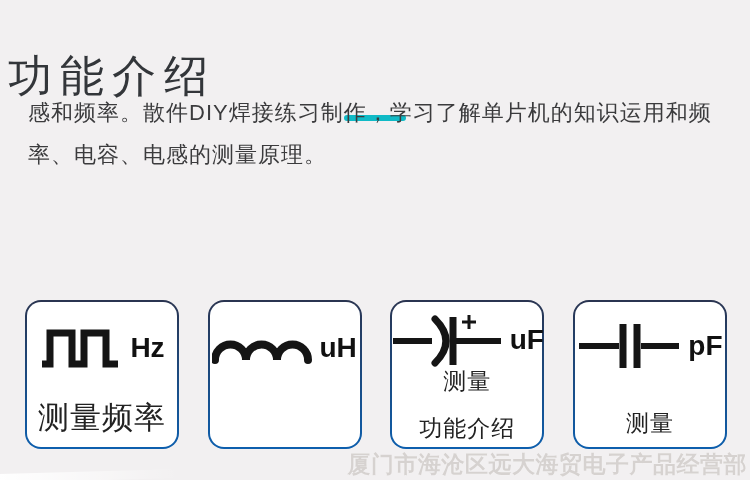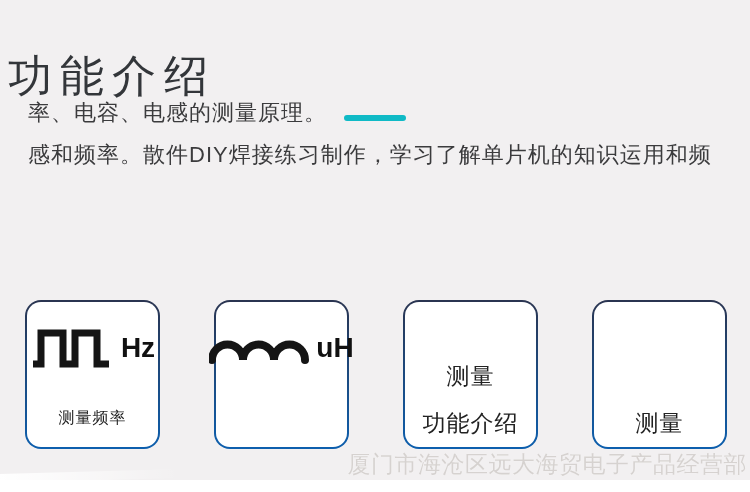--- a/index.html
+++ b/index.html
@@ -27,48 +27,48 @@
     color:var(--body_color,#3b3b3d);font-size:22px;letter-spacing:1px;
   }
   .desc-line{display:block;white-space:nowrap;line-height:42px;height:42px;}
 
   
   .features{
     position:absolute;left:25px;top:300px;width:702px;height:149px;
     display:flex;justify-content:space-between;
   }
   .card{
-    box-sizing:border-box;width:135px;height:149px;border-radius:16px;
+    box-sizing:border-box;width:154px;height:149px;border-radius:16px;
     border:2px solid transparent;
     background:
       linear-gradient(var(--card_bg,#ffffff),var(--card_bg,#ffffff)) padding-box,
       linear-gradient(180deg,var(--card_border_top,#2a3450),var(--card_border_bottom,#0d5fae)) border-box;
     display:flex;flex-direction:column;align-items:center;
   }
   .icon-row{
     height:76px;margin-top:8px;display:flex;align-items:center;justify-content:center;gap:7px;
   }
   .icon-row svg{display:block;}
   .unit{
     font-size:28px;font-weight:600;color:#111;line-height:28px;
     font-family:"Liberation Sans",sans-serif;
   }
   .labels{
     flex:1;display:flex;flex-direction:column;align-items:center;justify-content:flex-end;
     padding-bottom:14px;color:var(--label_color,#222222);
   }
-  .lbl{display:block;font-size:16px;line-height:30px;white-space:nowrap;letter-spacing:1px;}
+  .lbl{display:block;font-size:31px;line-height:30px;white-space:nowrap;letter-spacing:1px;}
   .card.two-line .lbl{font-size:23px;line-height:27px;}
   .card.two-line .labels{padding-bottom:10px;gap:20px;}
   .card.two-line .icon-row{margin-top:10px;height:68px;}
 
   
   .watermark{
     position:absolute;top:449px;right:3px;
-    font-size:23px;font-weight:normal;letter-spacing:0.5px;white-space:nowrap;
+    font-size:23px;font-weight:bold;letter-spacing:0.5px;white-space:nowrap;
     color:var(--watermark_color,#d6d2d0);
     text-shadow:0 0 1px rgba(255,255,255,0.8);
     text-align:center;
   }
   .bottom-strip{
     position:absolute;left:0;bottom:0;width:750px;height:12px;background:#ffffff;
   }
   .bottom-wedge{
     position:absolute;left:0;bottom:9px;width:180px;height:9px;
     background:linear-gradient(90deg,#ffffff,rgba(255,255,255,0));
@@ -79,22 +79,22 @@
 <body>
 
 <div class="page">
 
   <div class="hdr">
     <h1 class="title">功能介绍</h1>
     <div class="title-underline"></div>
   </div>
 
   <div class="desc">
+    <span class="desc-line">感和频率。散件DIY焊接练习制作，学习了解单片机的知识运用和频</span>
     <span class="desc-line">率、电容、电感的测量原理。</span>
-    <span class="desc-line">感和频率。散件DIY焊接练习制作，学习了解单片机的知识运用和频</span>
   </div>
 
   <div class="features">
 
     <div class="card">
       <div class="icon-row">
         <svg width="84" height="40" viewBox="0 0 84 40">
           <path d="M3,36 H11 V5 H33 V36 H45 V5 H67 V36 H79" fill="none" stroke="#151515" stroke-width="7" stroke-linejoin="miter"></path>
         </svg>
         <span class="unit">Hz</span>
@@ -108,27 +108,46 @@
     <div class="card">
       <div class="icon-row">
         <svg width="100" height="34" viewBox="0 0 100 34">
           <path d="M3,29 A15.5,15.5 0 0 1 34,29 A15.5,15.5 0 0 1 65,29 A15.5,15.5 0 0 1 96,29" fill="none" stroke="#151515" stroke-width="8" stroke-linecap="round"></path>
         </svg>
         <span class="unit">uH</span>
       </div>
     </div>
 
     <div class="card two-line">
+      <div class="icon-row">
+        <svg width="112" height="56" viewBox="0 0 112 56">
+          <path d="M2,29 H41" fill="none" stroke="#151515" stroke-width="6"></path>
+          <path d="M44,7 Q66,29 44,51" fill="none" stroke="#151515" stroke-width="7" stroke-linecap="round"></path>
+          <path d="M62,5 V53" fill="none" stroke="#151515" stroke-width="7"></path>
+          <path d="M65,29 H110" fill="none" stroke="#151515" stroke-width="6"></path>
+          <path d="M71,10 H85 M78,3 V17" fill="none" stroke="#151515" stroke-width="3"></path>
+        </svg>
+        <span class="unit">uF</span>
+      </div>
       <div class="labels">
         <span class="lbl">测量</span>
         <span class="lbl">功能介绍</span>
       </div>
     </div>
 
     <div class="card two-line">
+      <div class="icon-row">
+        <svg width="104" height="50" viewBox="0 0 104 50">
+          <path d="M2,25 H42" fill="none" stroke="#151515" stroke-width="6"></path>
+          <path d="M46,3 V47" fill="none" stroke="#151515" stroke-width="7"></path>
+          <path d="M60,3 V47" fill="none" stroke="#151515" stroke-width="7"></path>
+          <path d="M64,25 H102" fill="none" stroke="#151515" stroke-width="6"></path>
+        </svg>
+        <span class="unit">pF</span>
+      </div>
       <div class="labels">
         <span class="lbl">测量</span>
       </div>
     </div>
 
   </div>
 
   <div class="watermark">厦门市海沧区远大海贸电子产品经营部</div>
   <div class="bottom-strip"></div>
   <div class="bottom-wedge"></div>

